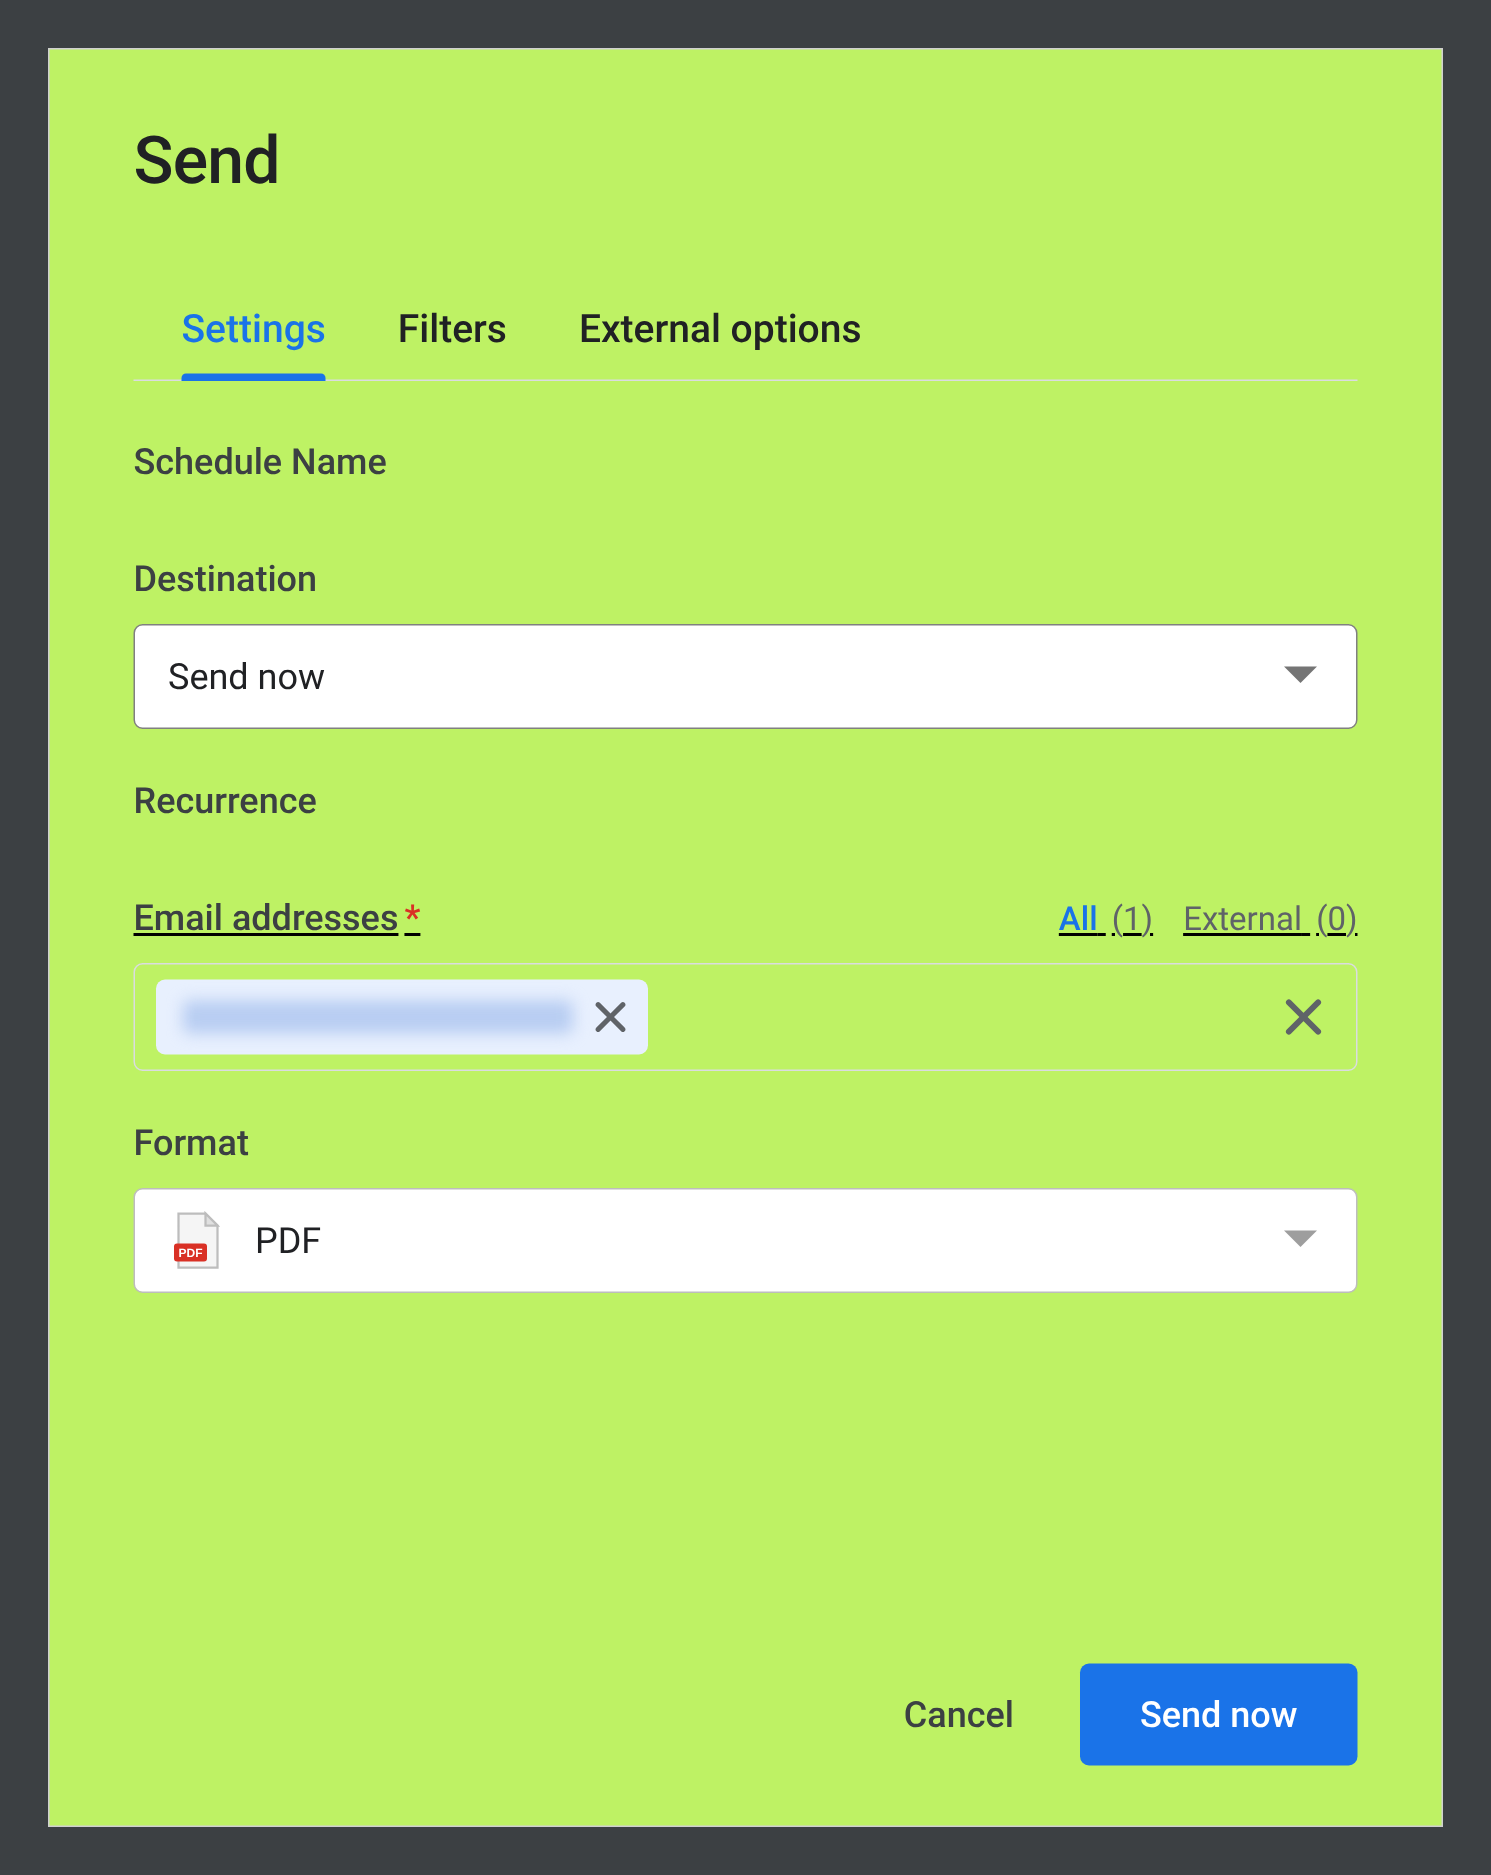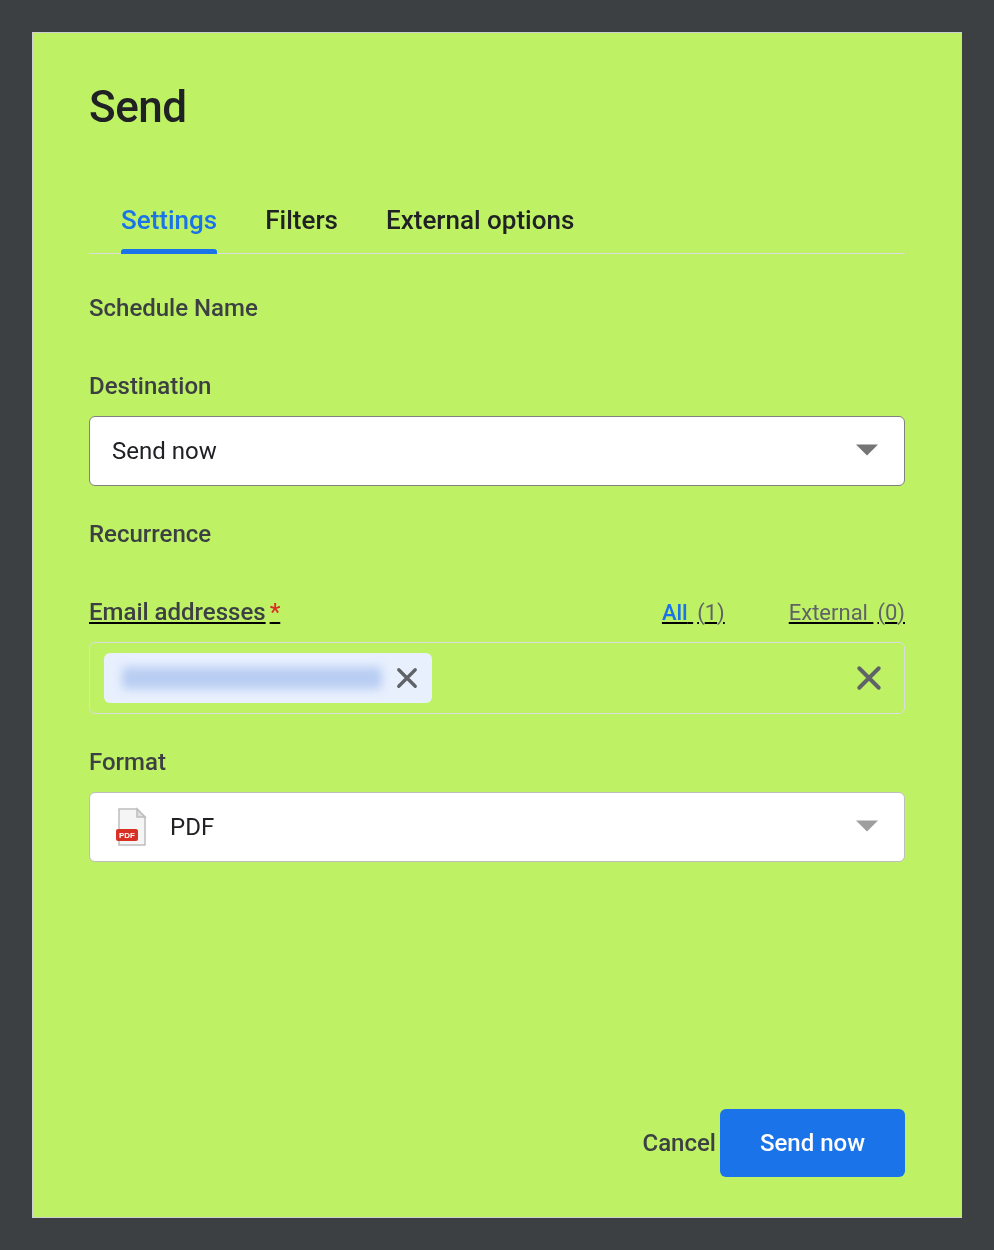--- a/index.html
+++ b/index.html
@@ -116,21 +116,21 @@
     justify-content: space-between;
     margin-bottom: 16px;
     text-decoration: underline;
   }
   .email-counts {
     display: flex;
     gap: 20px;
     font-size: 22px;
   }
   .count-link { color: #1a73e8; font-weight: 500; cursor: pointer; }
-  .count-dim { color: #5f6368; margin-left: 44px; }
+  .count-dim { color: #5f6368; }
   .count-num { color: #5f6368; margin-left: 4px; }
   .chip-box {
     width: 100%;
     border: 1px solid #dadce0;
     border-radius: 6px;
     min-height: 70px;
     padding: 10px 14px;
     display: flex;
     align-items: center;
     gap: 10px;
@@ -163,20 +163,21 @@
     top: 50%;
     transform: translateY(-50%);
     color: #5f6368;
     cursor: pointer;
     display:flex;
   }
   .footer {
     margin-top: auto;
     display: flex;
     justify-content: flex-end;
+    gap: 40px;
     align-items: center;
   }
   .btn-flat {
     background: none;
     border: none;
     font-size: 24px;
     color: #3c4043;
     font-weight: 500;
     cursor: pointer;
     font-family: inherit;

